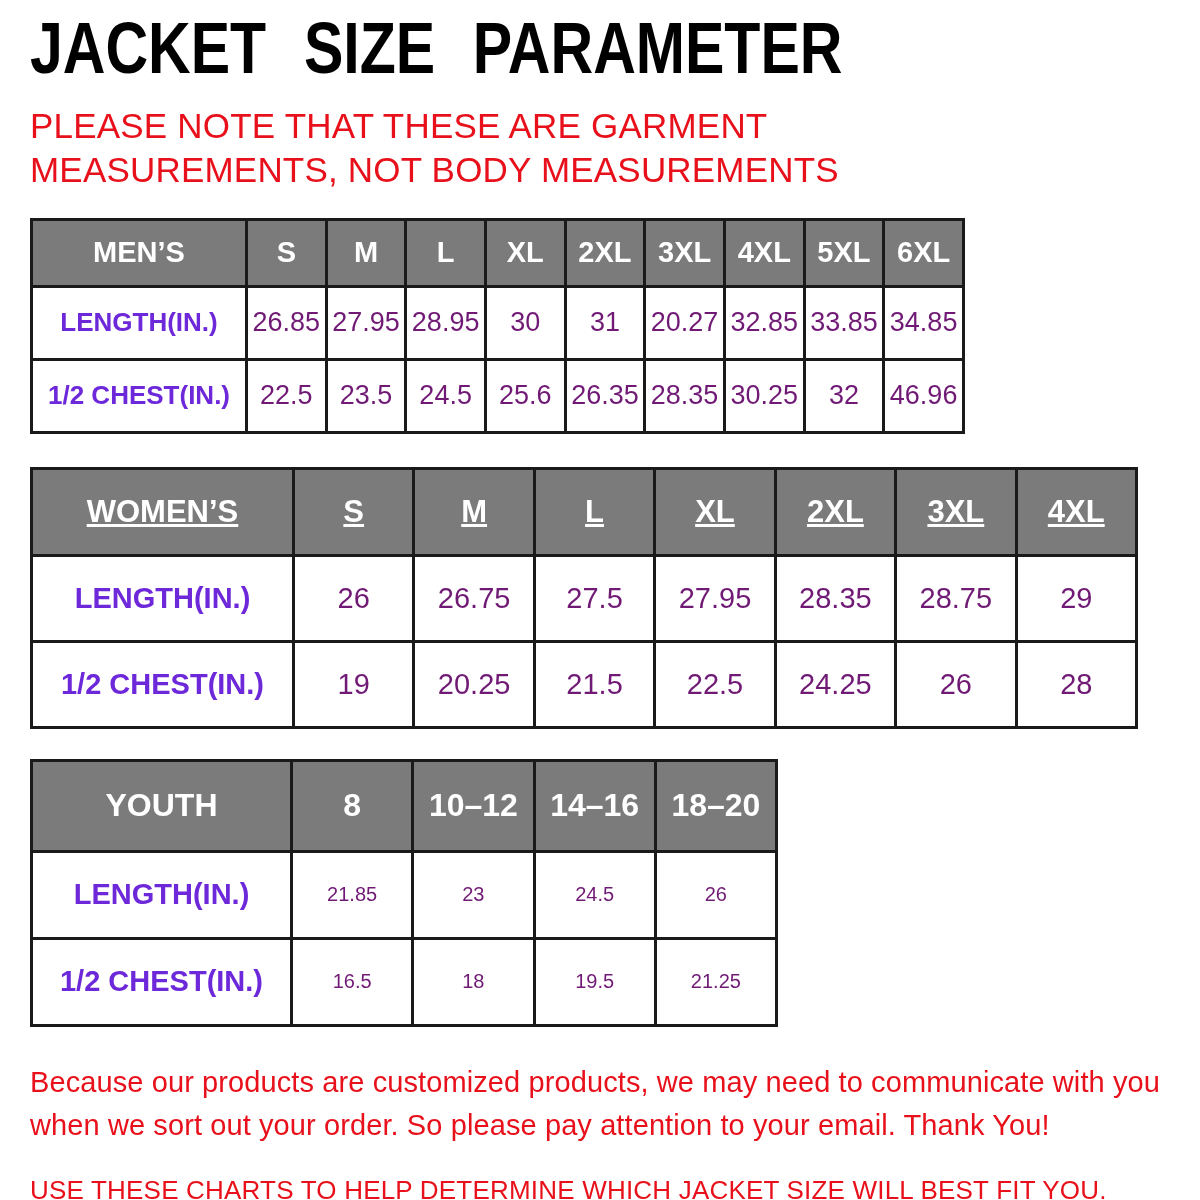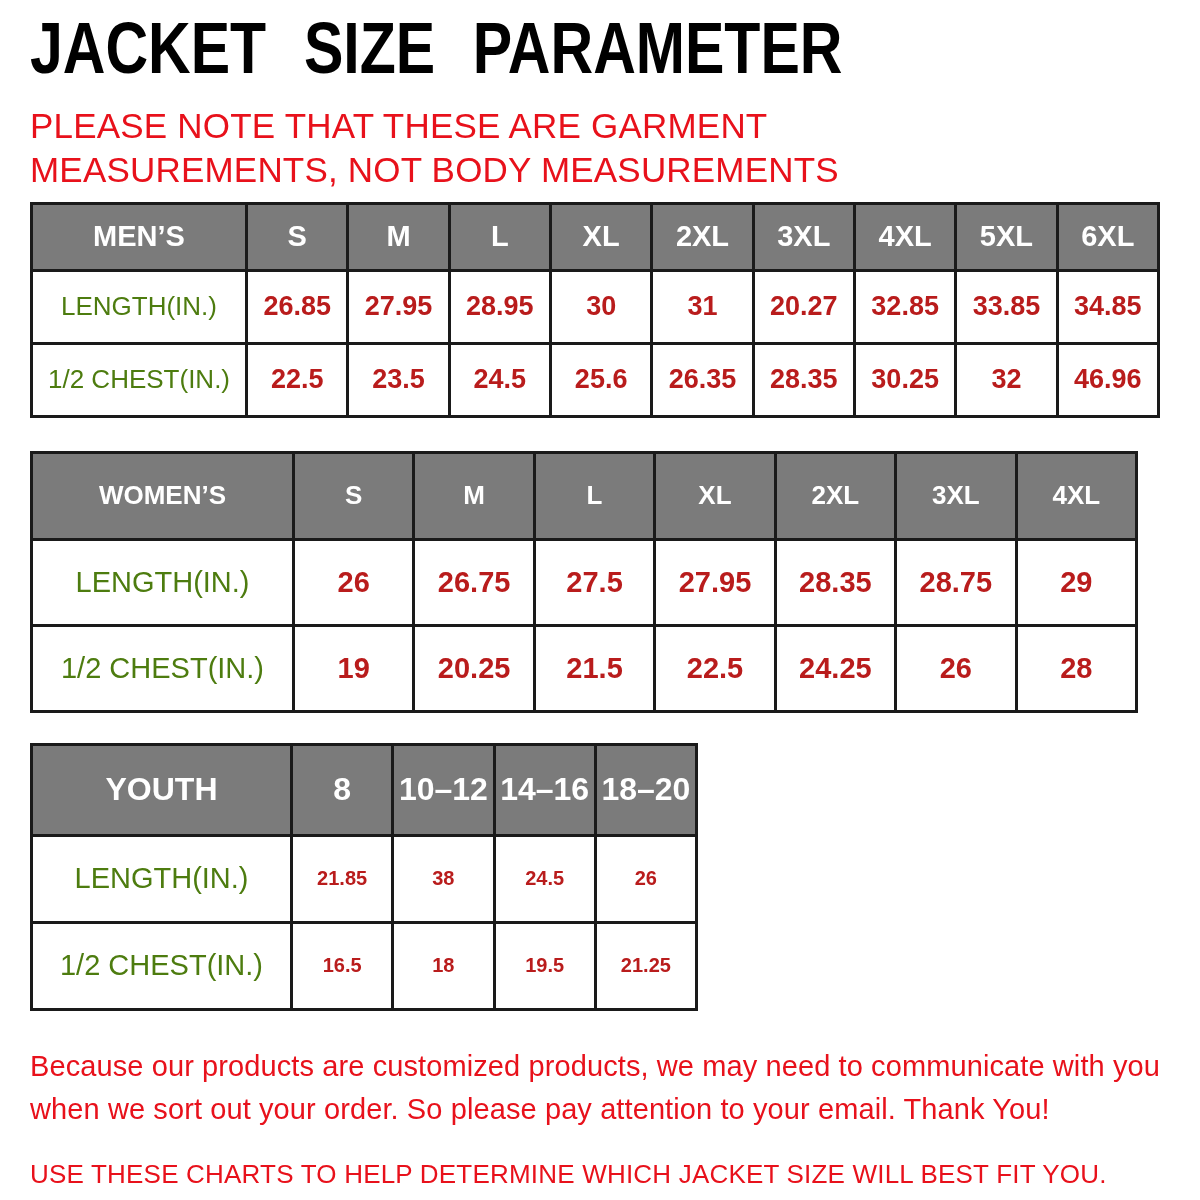--- a/index.html
+++ b/index.html
@@ -51,41 +51,41 @@
     vertical-align:middle;
     padding:0;
     overflow:hidden;
   }
   table.size-table thead th{
     background:var(--header-bg);
     color:var(--header-text);
     font-weight:bold;
   }
   table.size-table td.row-label{
+    font-weight:bold;
+    color:#6d28d9;
+  }
+  table.size-table td.value{
     font-weight:normal;
-    color:#4d7c0f;
-  }
-  table.size-table td.value{
-    font-weight:bold;
-    color:#b91c1c;
-  }
-
-  .t-mens{width:1130px;margin-top:10px;}
+    color:#701a75;
+  }
+
+  .t-mens{width:935px;margin-top:26px;}
   .t-mens thead th{height:67px;font-size:29px;}
   .t-mens tbody td{height:73px;}
   .t-mens td.row-label{font-size:26px;}
   .t-mens td.value{font-size:27px;}
 
   .t-womens{width:1108px;margin-top:33px;}
-  .t-womens thead th{height:87px;font-size:26px;}
+  .t-womens thead th{height:87px;font-size:31px;text-decoration:underline;}
   .t-womens tbody td{height:86px;}
   .t-womens td.row-label{font-size:29px;}
   .t-womens td.value{font-size:29px;}
 
-  .t-youth{width:668px;margin-top:30px;}
+  .t-youth{width:748px;margin-top:30px;}
   .t-youth thead th{height:91px;font-size:32px;}
   .t-youth tbody td{height:87px;}
   .t-youth td.row-label{font-size:29px;}
   .t-youth td.value{font-size:20px;}
 
   .footer-para{
     margin:34px 0 0 0;
     max-width:1150px;
     color:var(--red);
     font-size:29px;
@@ -227,21 +227,21 @@
           <th>8</th>
           <th>10–12</th>
           <th>14–16</th>
           <th>18–20</th>
         </tr>
       </thead>
       <tbody>
         <tr>
           <td class="row-label">LENGTH(IN.)</td>
           <td class="value">21.85</td>
-          <td class="value">38</td>
+          <td class="value">23</td>
           <td class="value">24.5</td>
           <td class="value">26</td>
         </tr>
         <tr>
           <td class="row-label">1/2 CHEST(IN.)</td>
           <td class="value">16.5</td>
           <td class="value">18</td>
           <td class="value">19.5</td>
           <td class="value">21.25</td>
         </tr>

